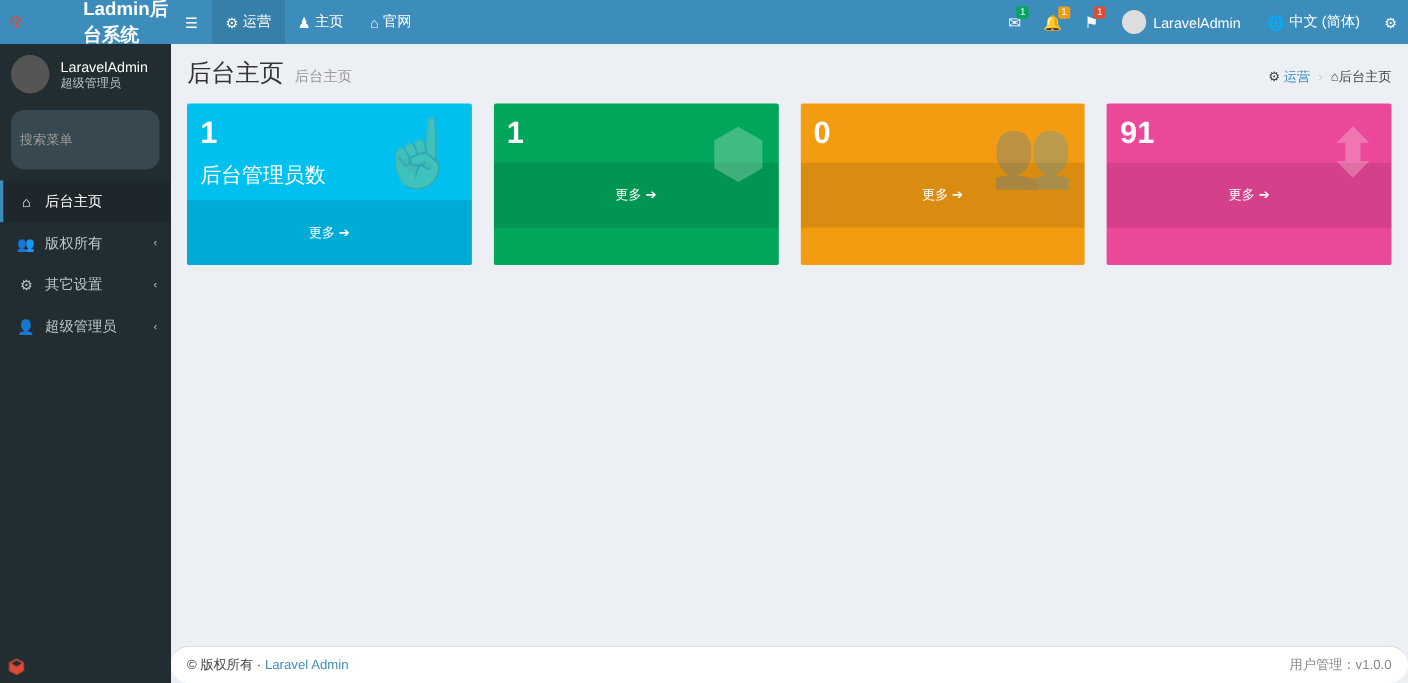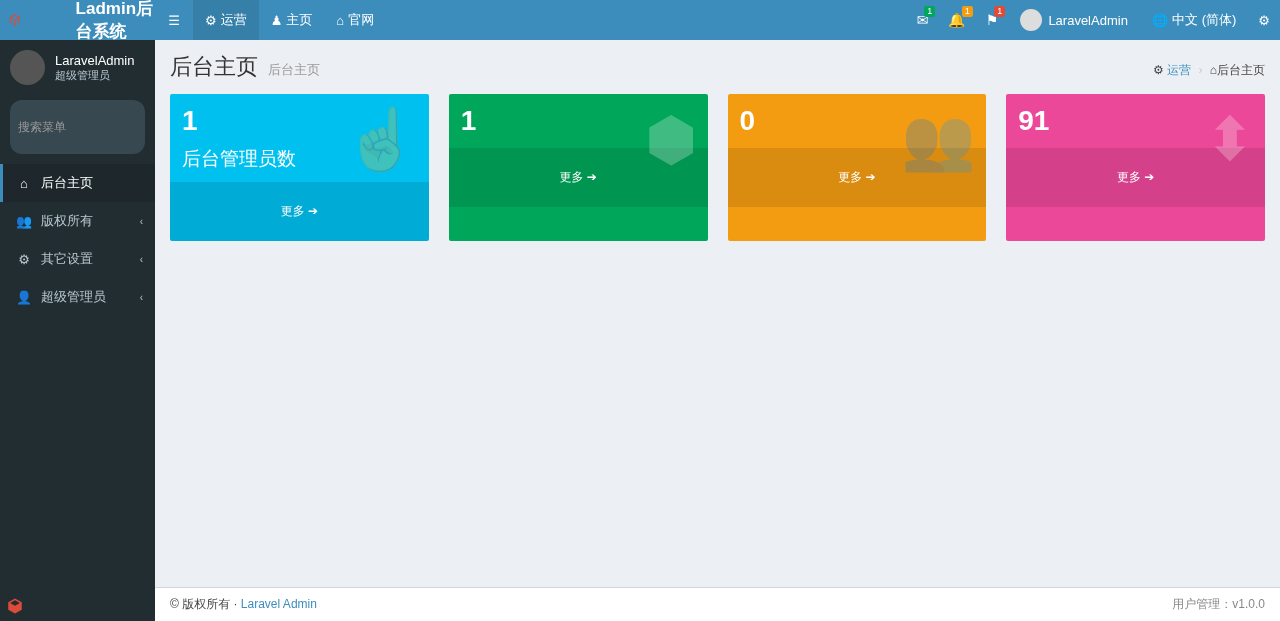--- a/index.html
+++ b/index.html
@@ -46,21 +46,21 @@
     .small-box.aqua { background: #00c0ef; }
     .small-box.green { background: #00a65a; }
     .small-box.yellow { background: #f39c12; }
     .small-box.red { background: #ec4899; }
     .box-inner { padding: 10px 12px; }
     .box-number { font-size: 28px; font-weight: bold; line-height: 1.2; }
     .box-label { font-size: 19px; margin-top: 8px; }
     .box-icon { position: absolute; right: 10px; top: 10px; font-size: 60px; opacity: 0.25; }
     .box-footer { background: rgba(0,0,0,0.1); text-align: center; padding: 21px; font-size: 12px; cursor: pointer; }
     
-    .footer { position: fixed; bottom: 0; left: 155px; right: 0; background: #fff; border-top: 1px solid #d2d6de; padding: 8px 15px; font-size: 12px; color: #444; display: flex; }
+    .footer { position: fixed; bottom: 0; left: 155px; right: 0; background: #fff; border-top: 1px solid #d2d6de; padding: 8px 15px; font-size: 12px; color: #444; display: flex; border-radius: 17px; }
     .footer a { color: #3c8dbc; text-decoration: none; }
     .footer-right { margin-left: auto; color: #888; }
     
     .bottom-logo { position: fixed; bottom: 6px; left: 6px; width: 18px; height: 18px; color: #dd4b39; z-index: 200; }
     
     svg { display: block; }
   </style>
 </head>
 <body>
 

